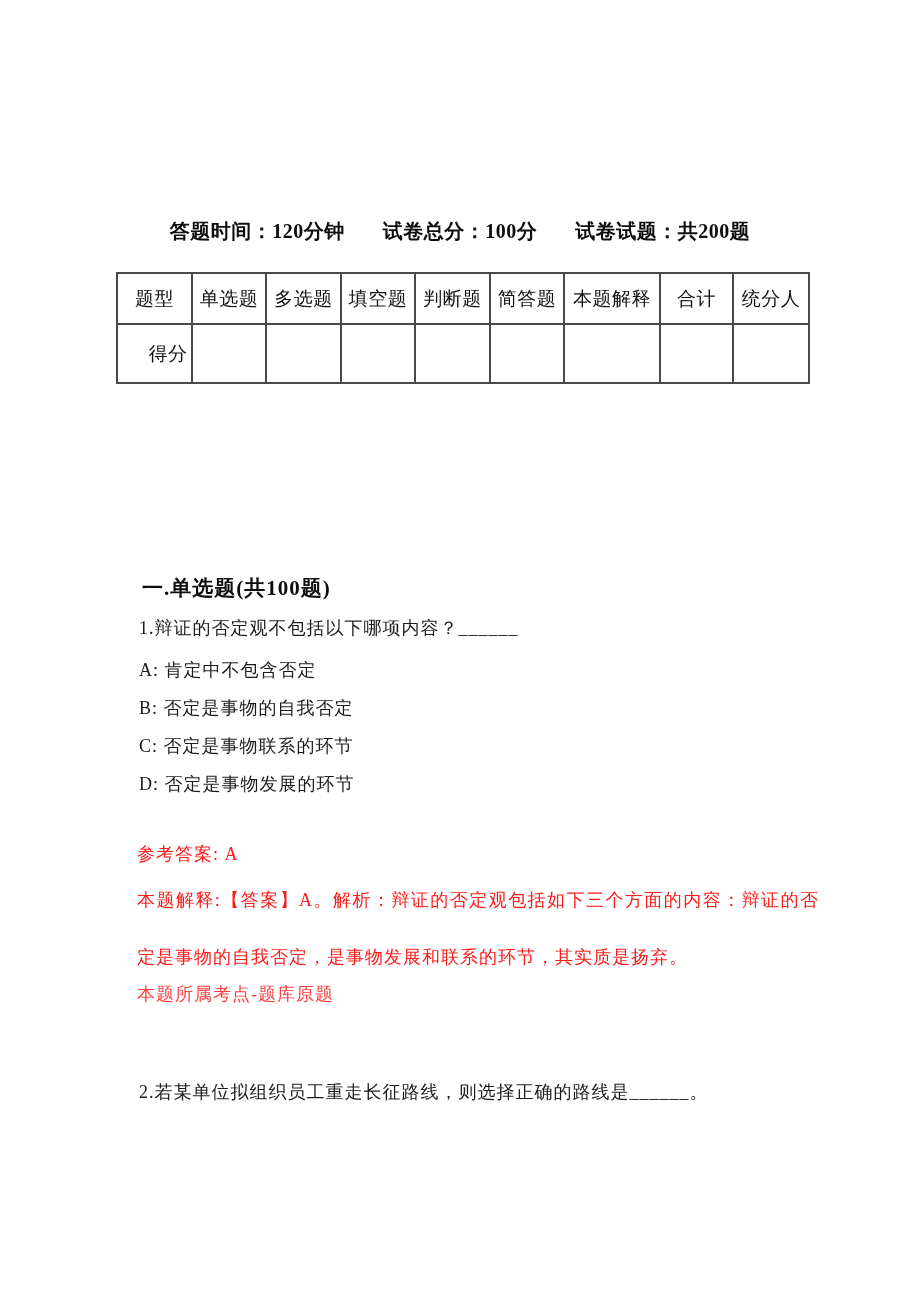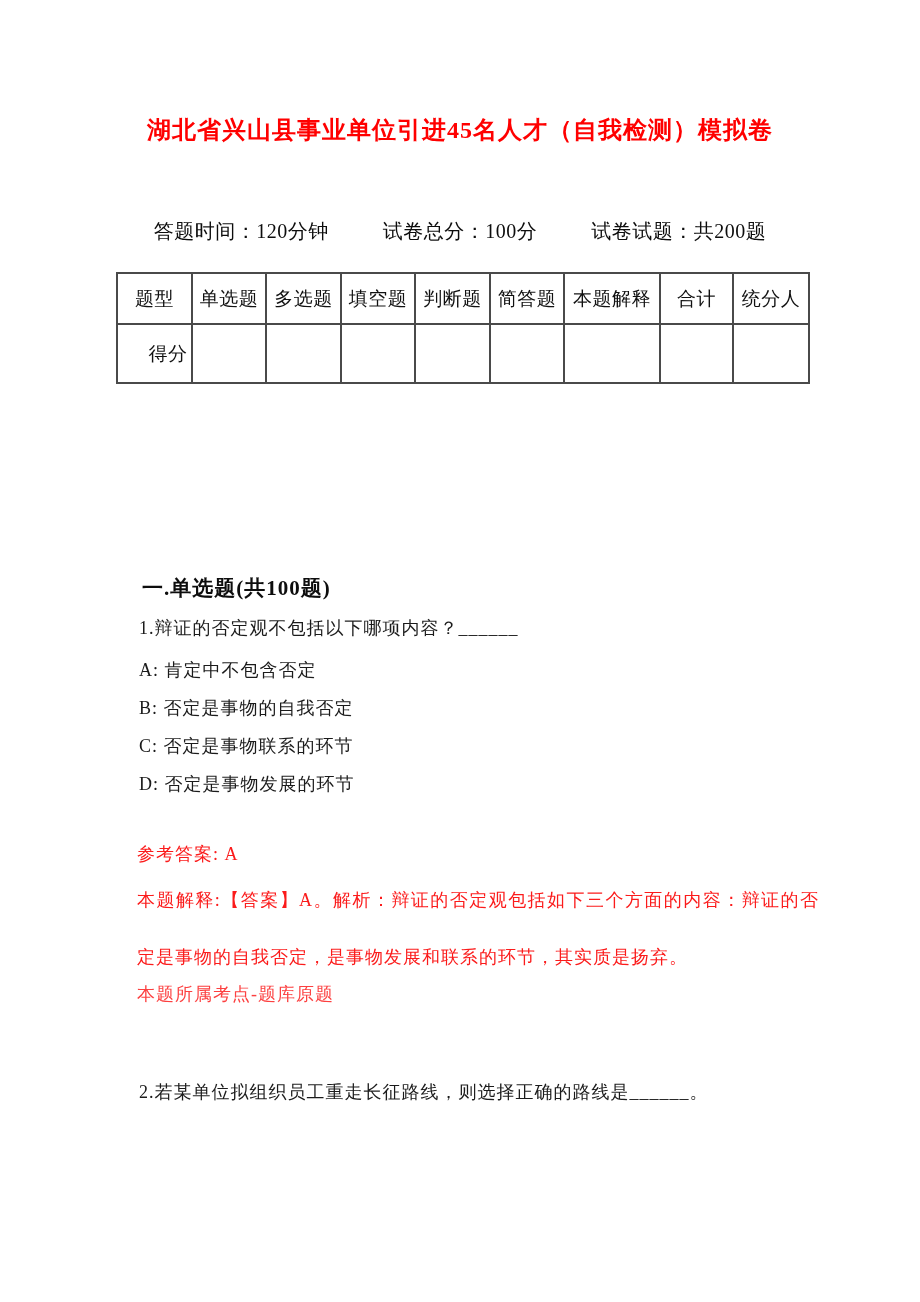--- a/index.html
+++ b/index.html
@@ -10,22 +10,22 @@
   }
   .page{position:relative;width:920px;height:1302px;background:#ffffff;}
 
   .title{
     position:absolute;top:114px;left:0;width:920px;margin:0;
     text-align:center;font-size:24px;font-weight:bold;color:#ff0000;
     letter-spacing:1px;
   }
   .meta{
     position:absolute;top:218px;left:0;width:920px;
-    display:flex;justify-content:center;gap:54px;
-    font-size:20px;font-weight:normal;color:#0d0d0d;letter-spacing:0.5px;
+    display:flex;justify-content:center;gap:38px;
+    font-size:20px;font-weight:bold;color:#0d0d0d;letter-spacing:0.5px;
   }
 
   table.score-table{
     position:absolute;top:272px;left:116px;
     border-collapse:collapse;table-layout:fixed;
   }
   table.score-table td{
     border:2px solid #4a4a4a;
     text-align:center;vertical-align:middle;
     font-size:19px;font-weight:normal;color:#111;
@@ -60,21 +60,20 @@
     position:absolute;top:982px;left:137px;margin:0;
     font-size:18px;color:#fc4040;letter-spacing:1px;
   }
   .q2{top:1080px;}
 </style>
 </head>
 <body>
 
 <div class="page">
 
-  <h1 class="title">湖北省兴山县事业单位引进45名人才（自我检测）模拟卷</h1>
 
   <div class="meta">
     <span>答题时间：120分钟</span>
     <span>试卷总分：100分</span>
     <span>试卷试题：共200题</span>
   </div>
 
   <table class="score-table">
     <colgroup>
       <col style="width:75px">

